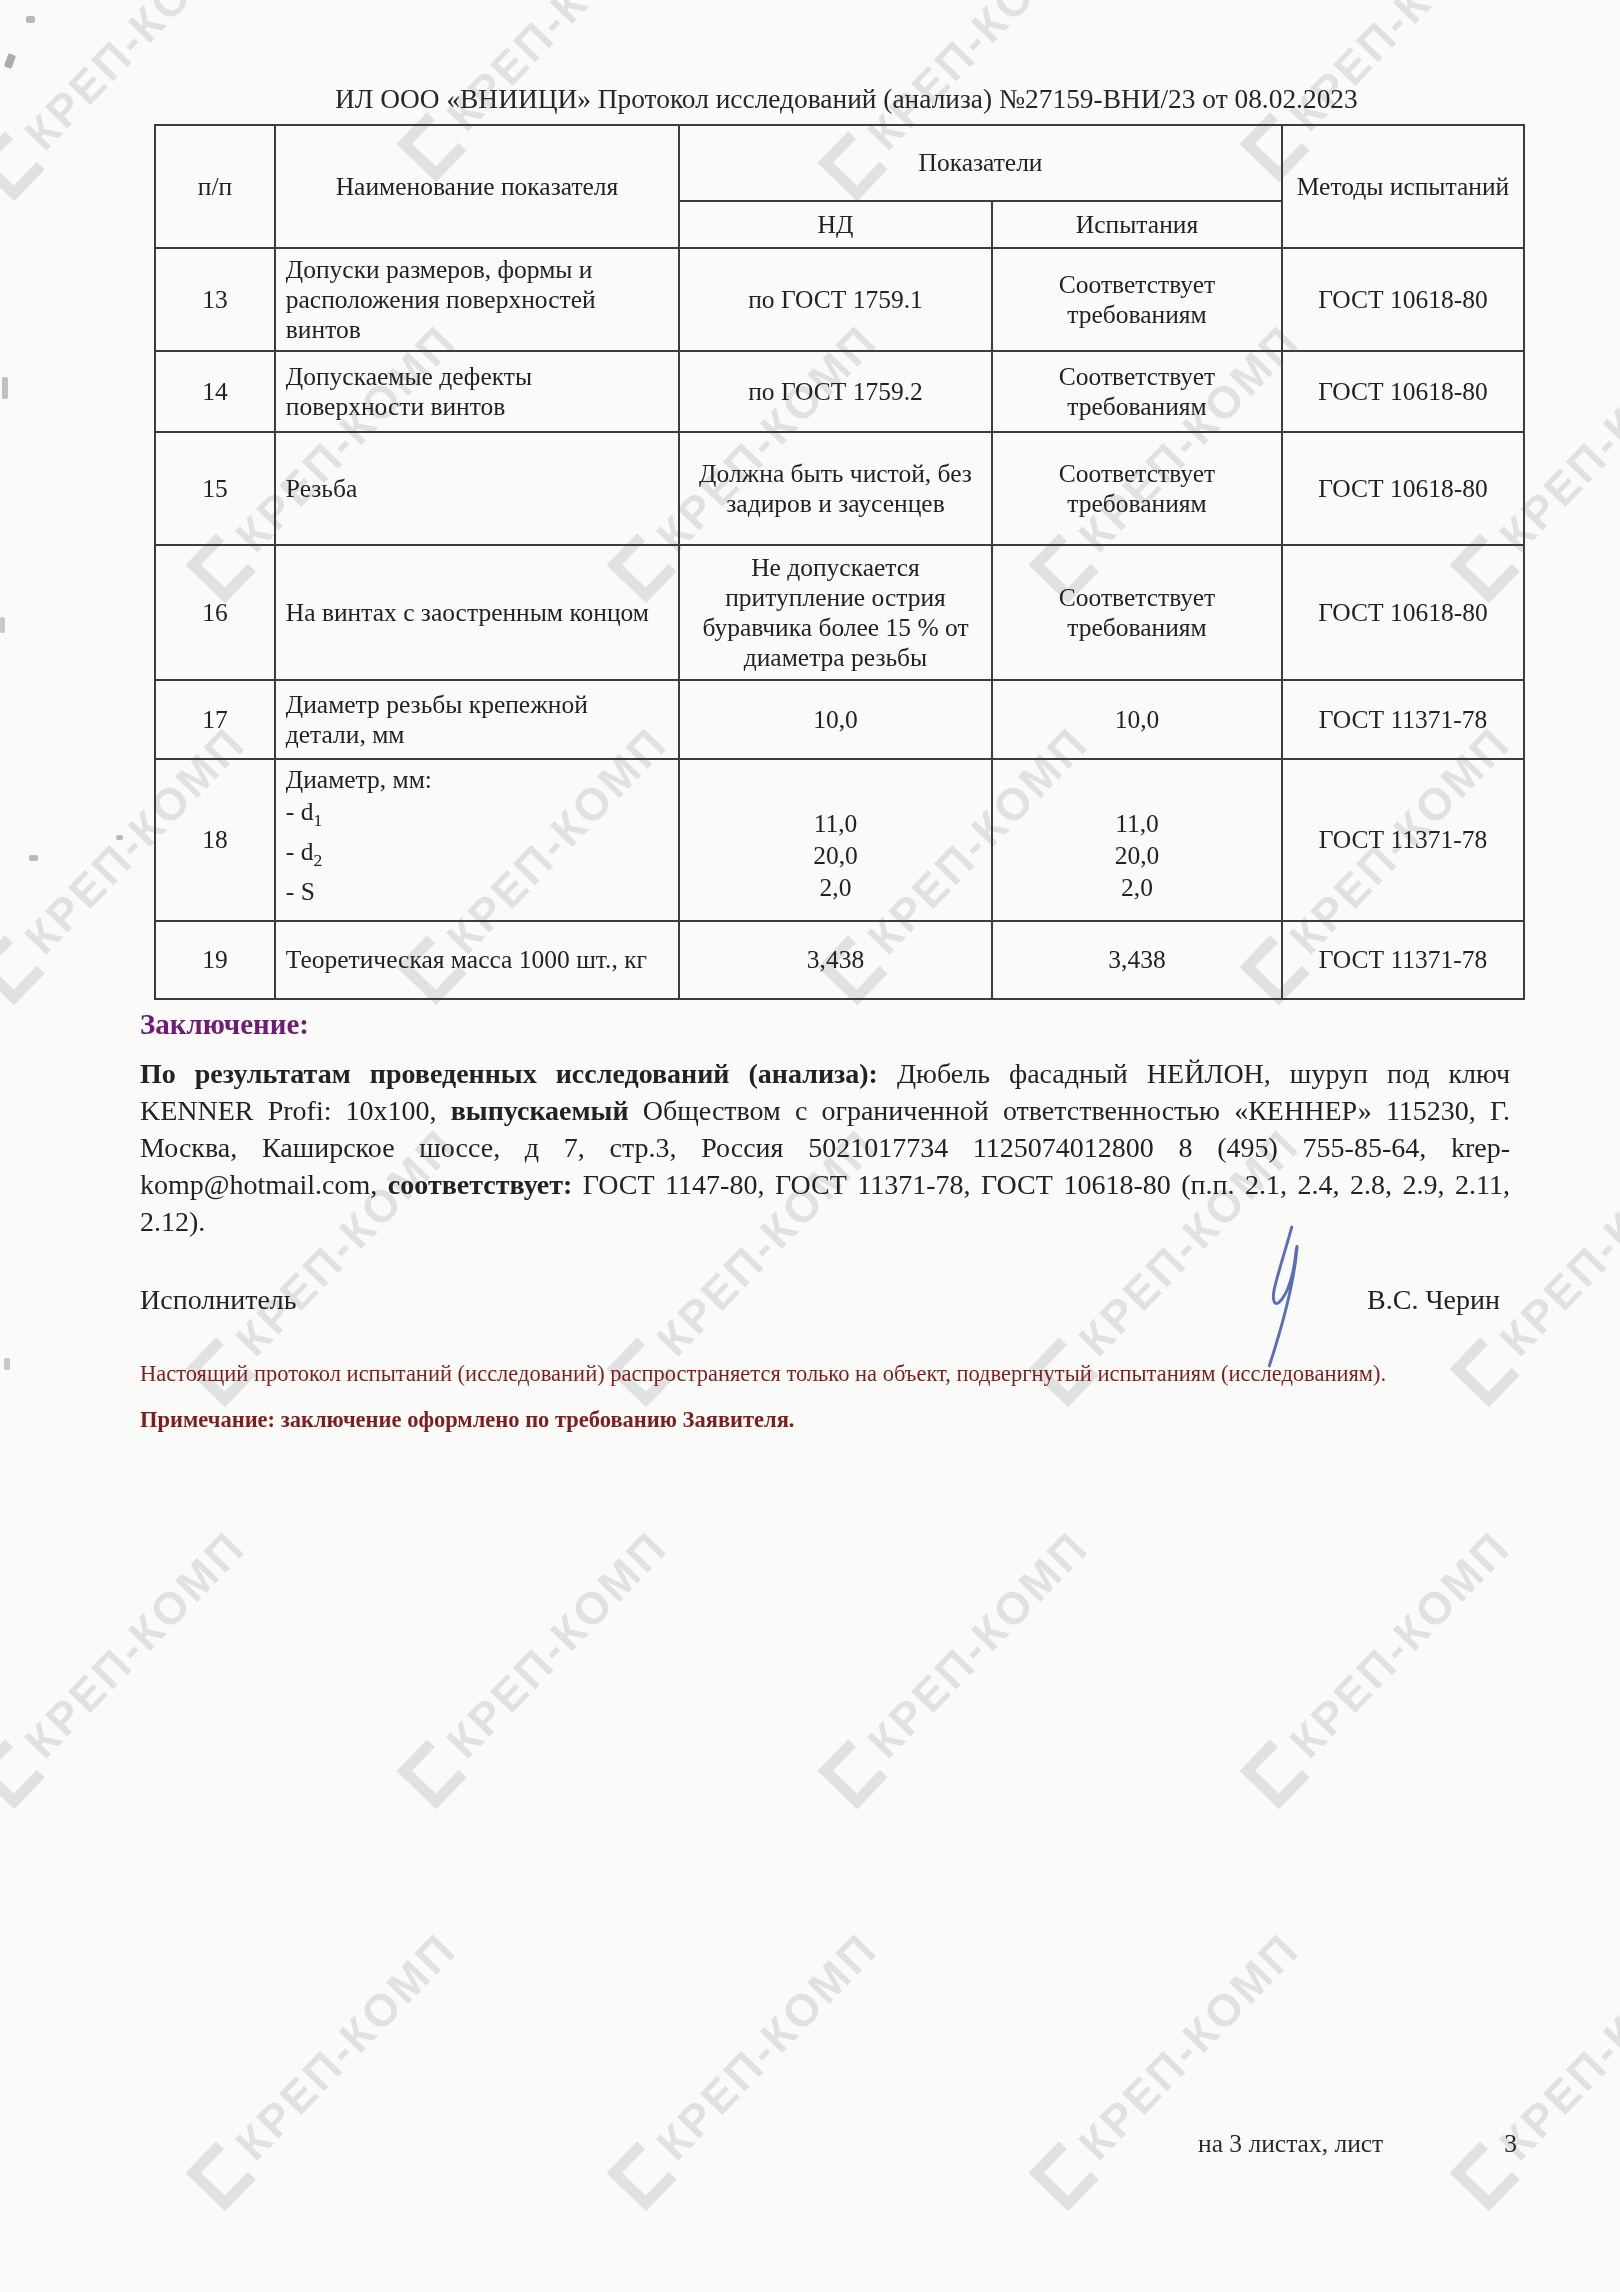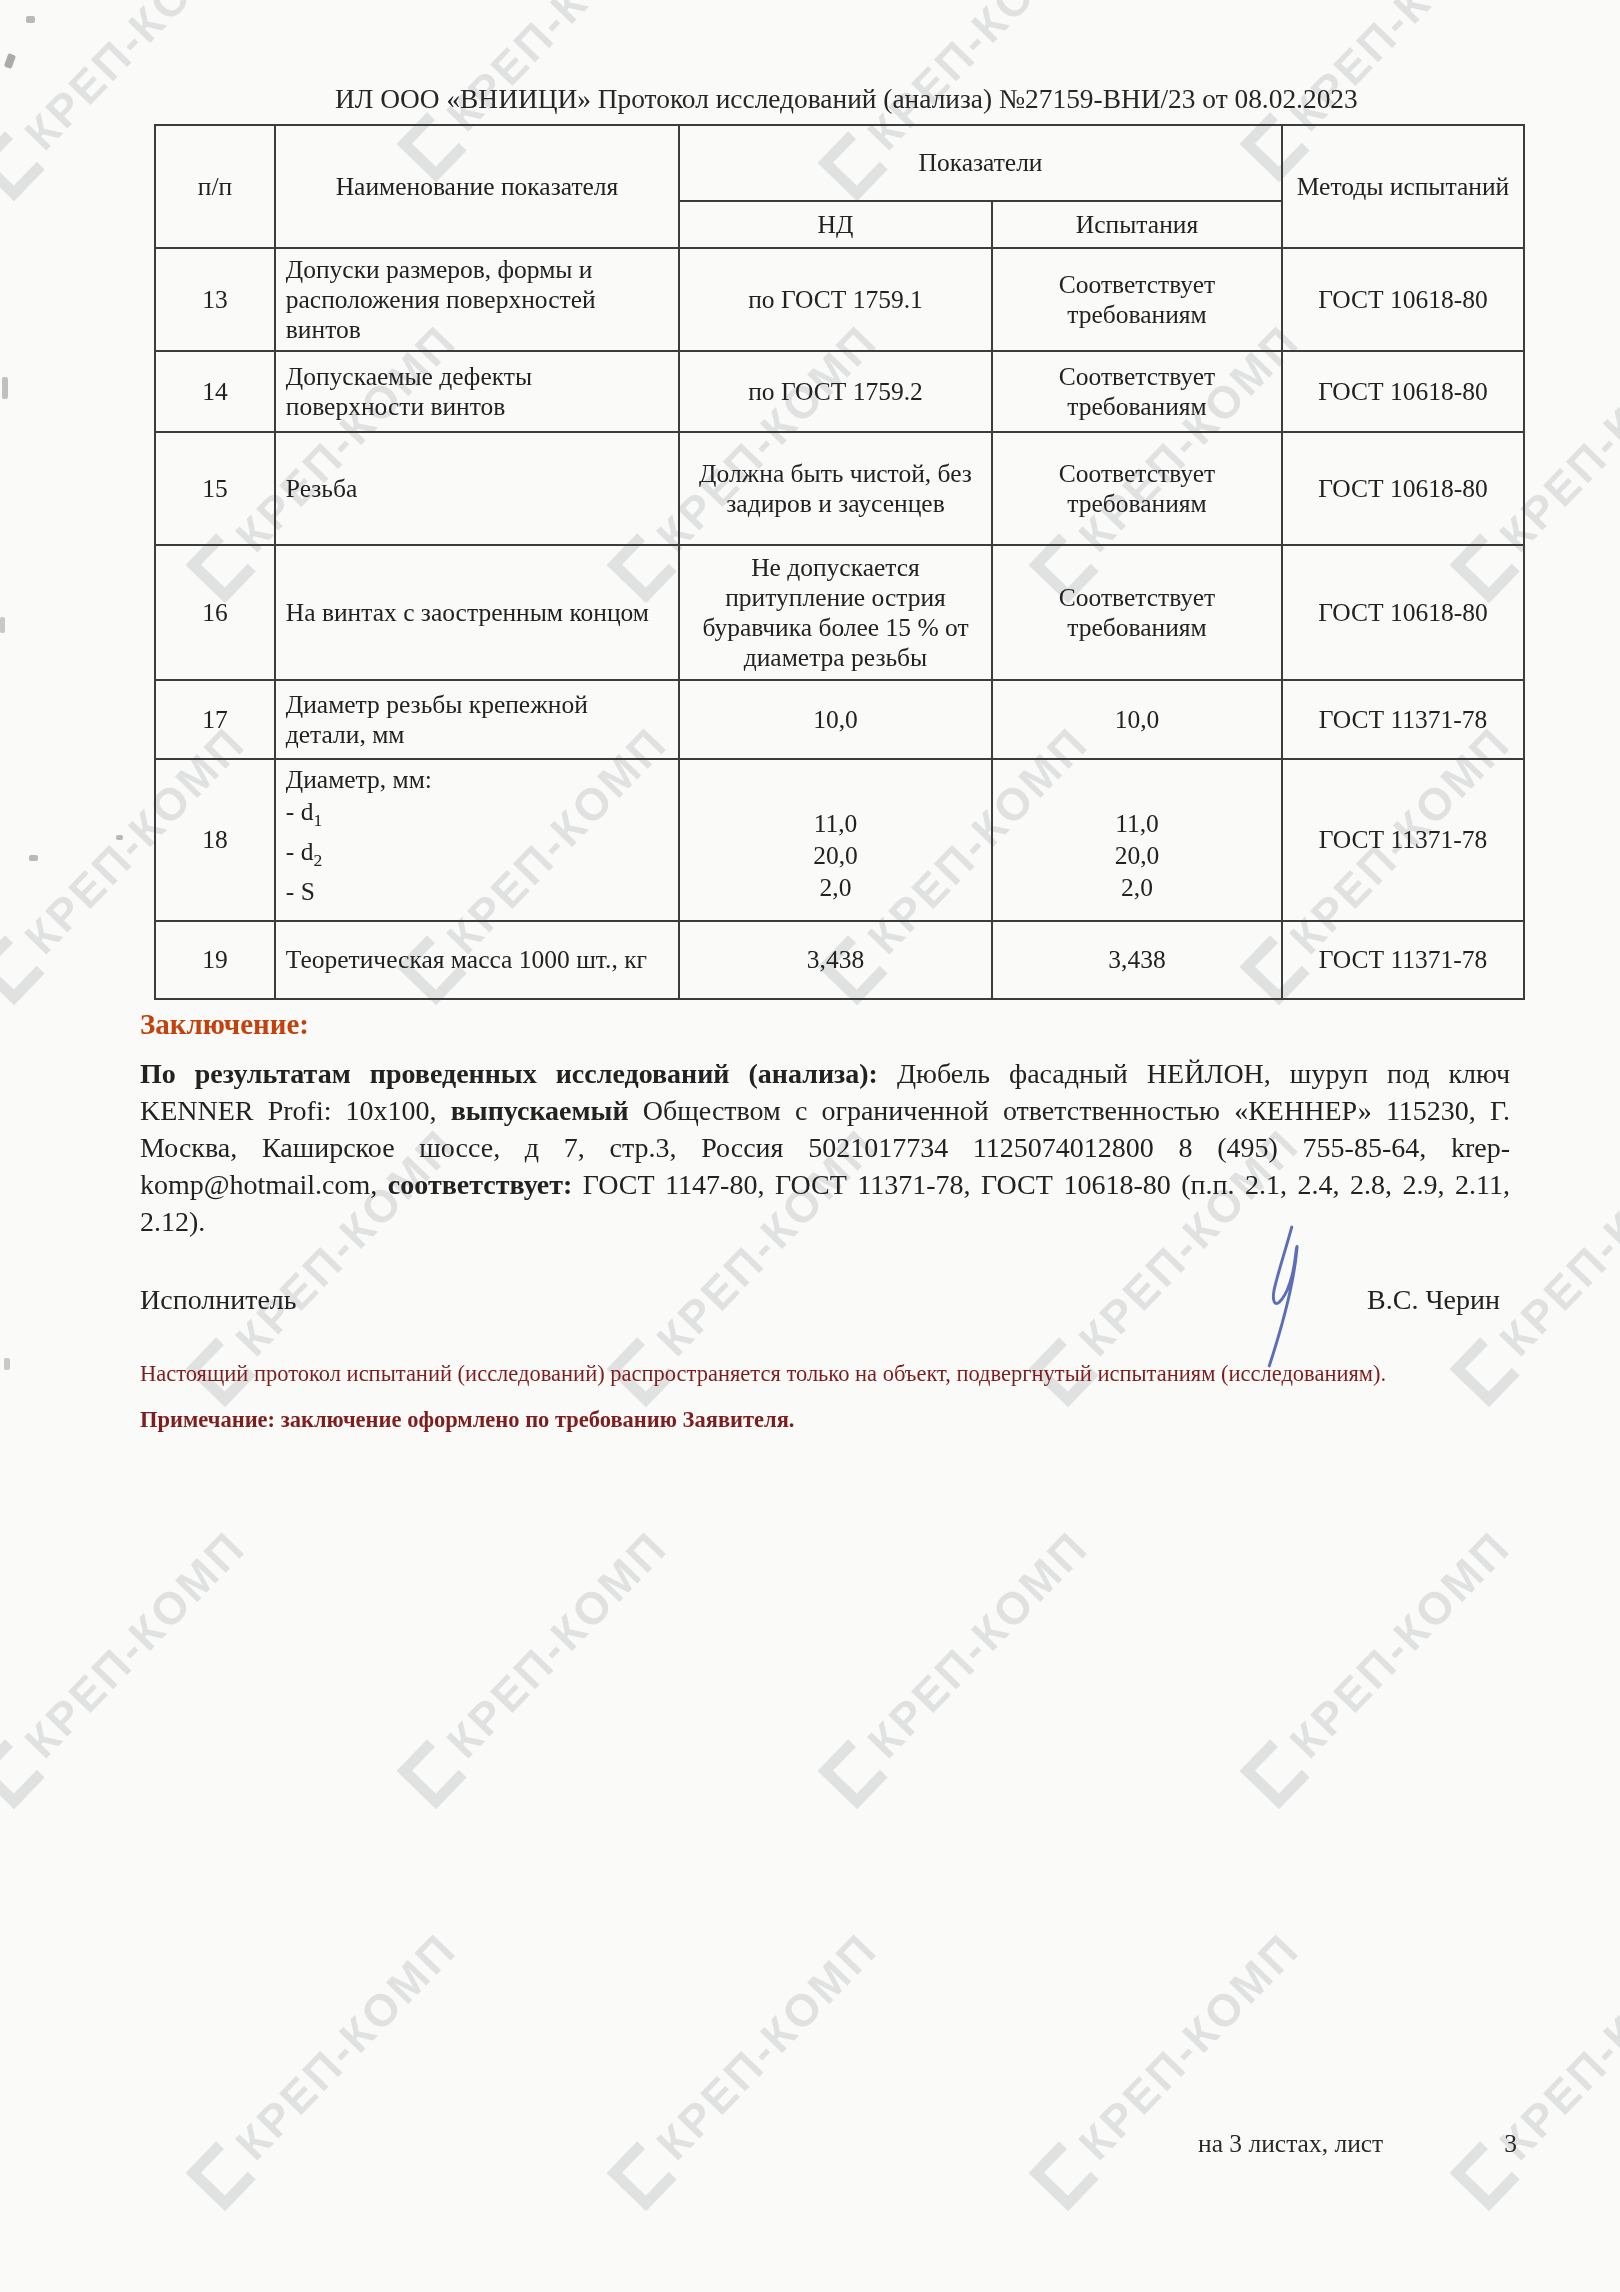--- a/index.html
+++ b/index.html
@@ -63,21 +63,21 @@
   .r19{height:78px;}
   .hrow1{height:76px;}
   .hrow2{height:47px;}
   .dim-line{line-height:32px;text-align:left;}
   .dim-line.val{text-align:center;}
   td.dims-cell{vertical-align:top;padding-top:5.9px;}
   sub{font-size:17.6px;}
   
   .concl-head{
     position:absolute;left:140px;top:1008px;
-    font-size:29px;font-weight:bold;color:#c2410c;
+    font-size:29px;font-weight:bold;color:#701a75;
   }
   .concl-par{
     position:absolute;left:140px;top:1049px;width:1370px;
     font-size:28px;line-height:37px;text-align:justify;color:#222;margin-top:6px;
   }
   .concl-par .b{font-weight:bold;}
   
   .exec-row{
     position:absolute;left:140px;top:1284px;width:1360px;
     display:flex;justify-content:space-between;align-items:flex-end;

